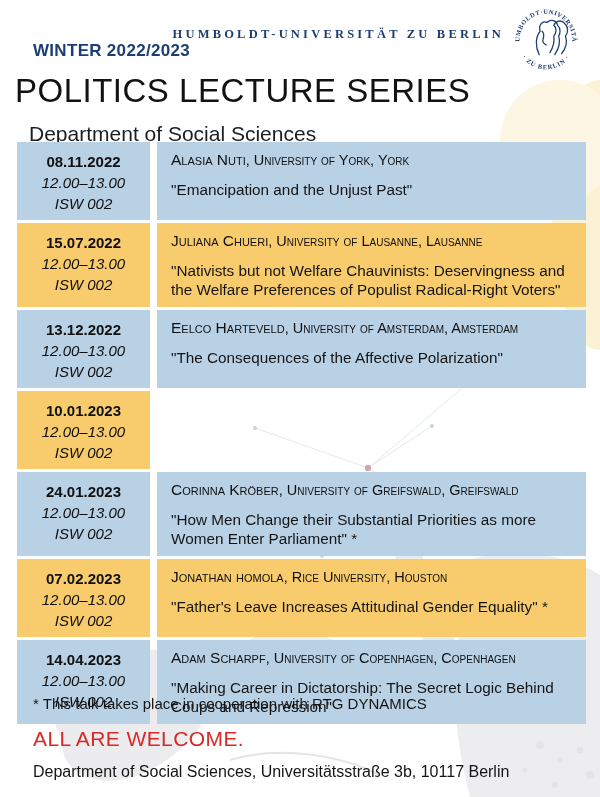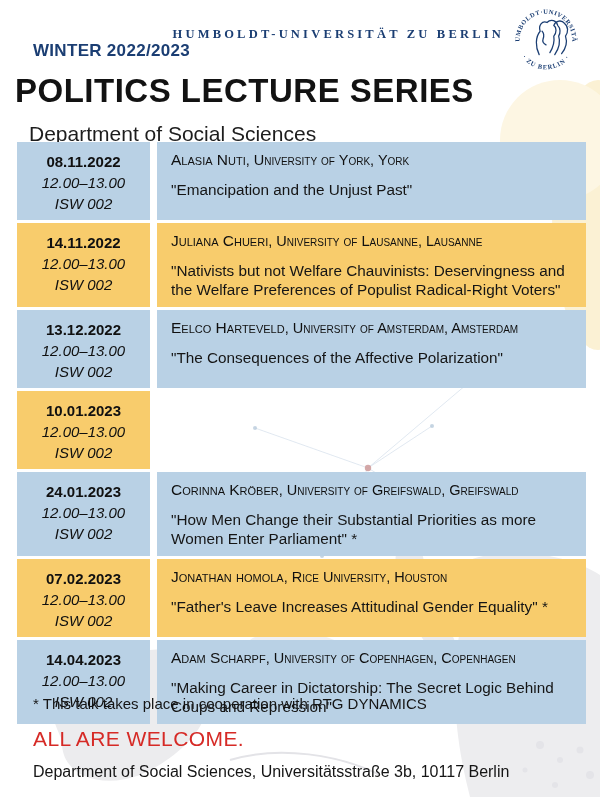--- a/index.html
+++ b/index.html
@@ -20,21 +20,21 @@
     font-weight:bold; font-size:12.5px; letter-spacing:3.2px;
     color:#1b3e73; white-space:nowrap;
   }
   .seal { position:absolute; top:1px; right:15px; width:78px; height:78px; }
   .season {
     position:absolute; top:41px; left:33px;
     font-size:17px; font-weight:bold; color:#1b3e73; letter-spacing:.3px;
   }
   .title {
     position:absolute; top:72px; left:15px; margin:0;
-    font-size:33px; font-weight:700; letter-spacing:.5px; color:#121212;
+    font-size:33px; font-weight:400; letter-spacing:.5px; color:#121212;
     white-space:nowrap;
     text-align:center;
   }
   .subtitle {
     position:absolute; top:109px; left:16px; margin:13px;
     font-size:21px; font-weight:400; color:#1d1d1d;
   }
 
   
   .schedule {
@@ -138,21 +138,21 @@
         <div class="room">ISW 002</div>
       </div>
       <div class="talk-cell">
         <div class="speaker"><span class="name">Alasia Nuti</span><span class="aff">, University of York, York</span></div>
         <div class="talk-title">"Emancipation and the Unjust Past"</div>
       </div>
     </div>
 
     <div class="row">
       <div class="date-cell">
-        <div class="date">14.11.2022</div>
+        <div class="date">15.07.2022</div>
         <div class="time">12.00–13.00</div>
         <div class="room">ISW 002</div>
       </div>
       <div class="talk-cell">
         <div class="speaker"><span class="name">Juliana Chueri</span><span class="aff">, University of Lausanne, Lausanne</span></div>
         <div class="talk-title">"Nativists but not Welfare Chauvinists: Deservingness and the Welfare Preferences of Populist Radical-Right Voters"</div>
       </div>
     </div>
 
     <div class="row">

